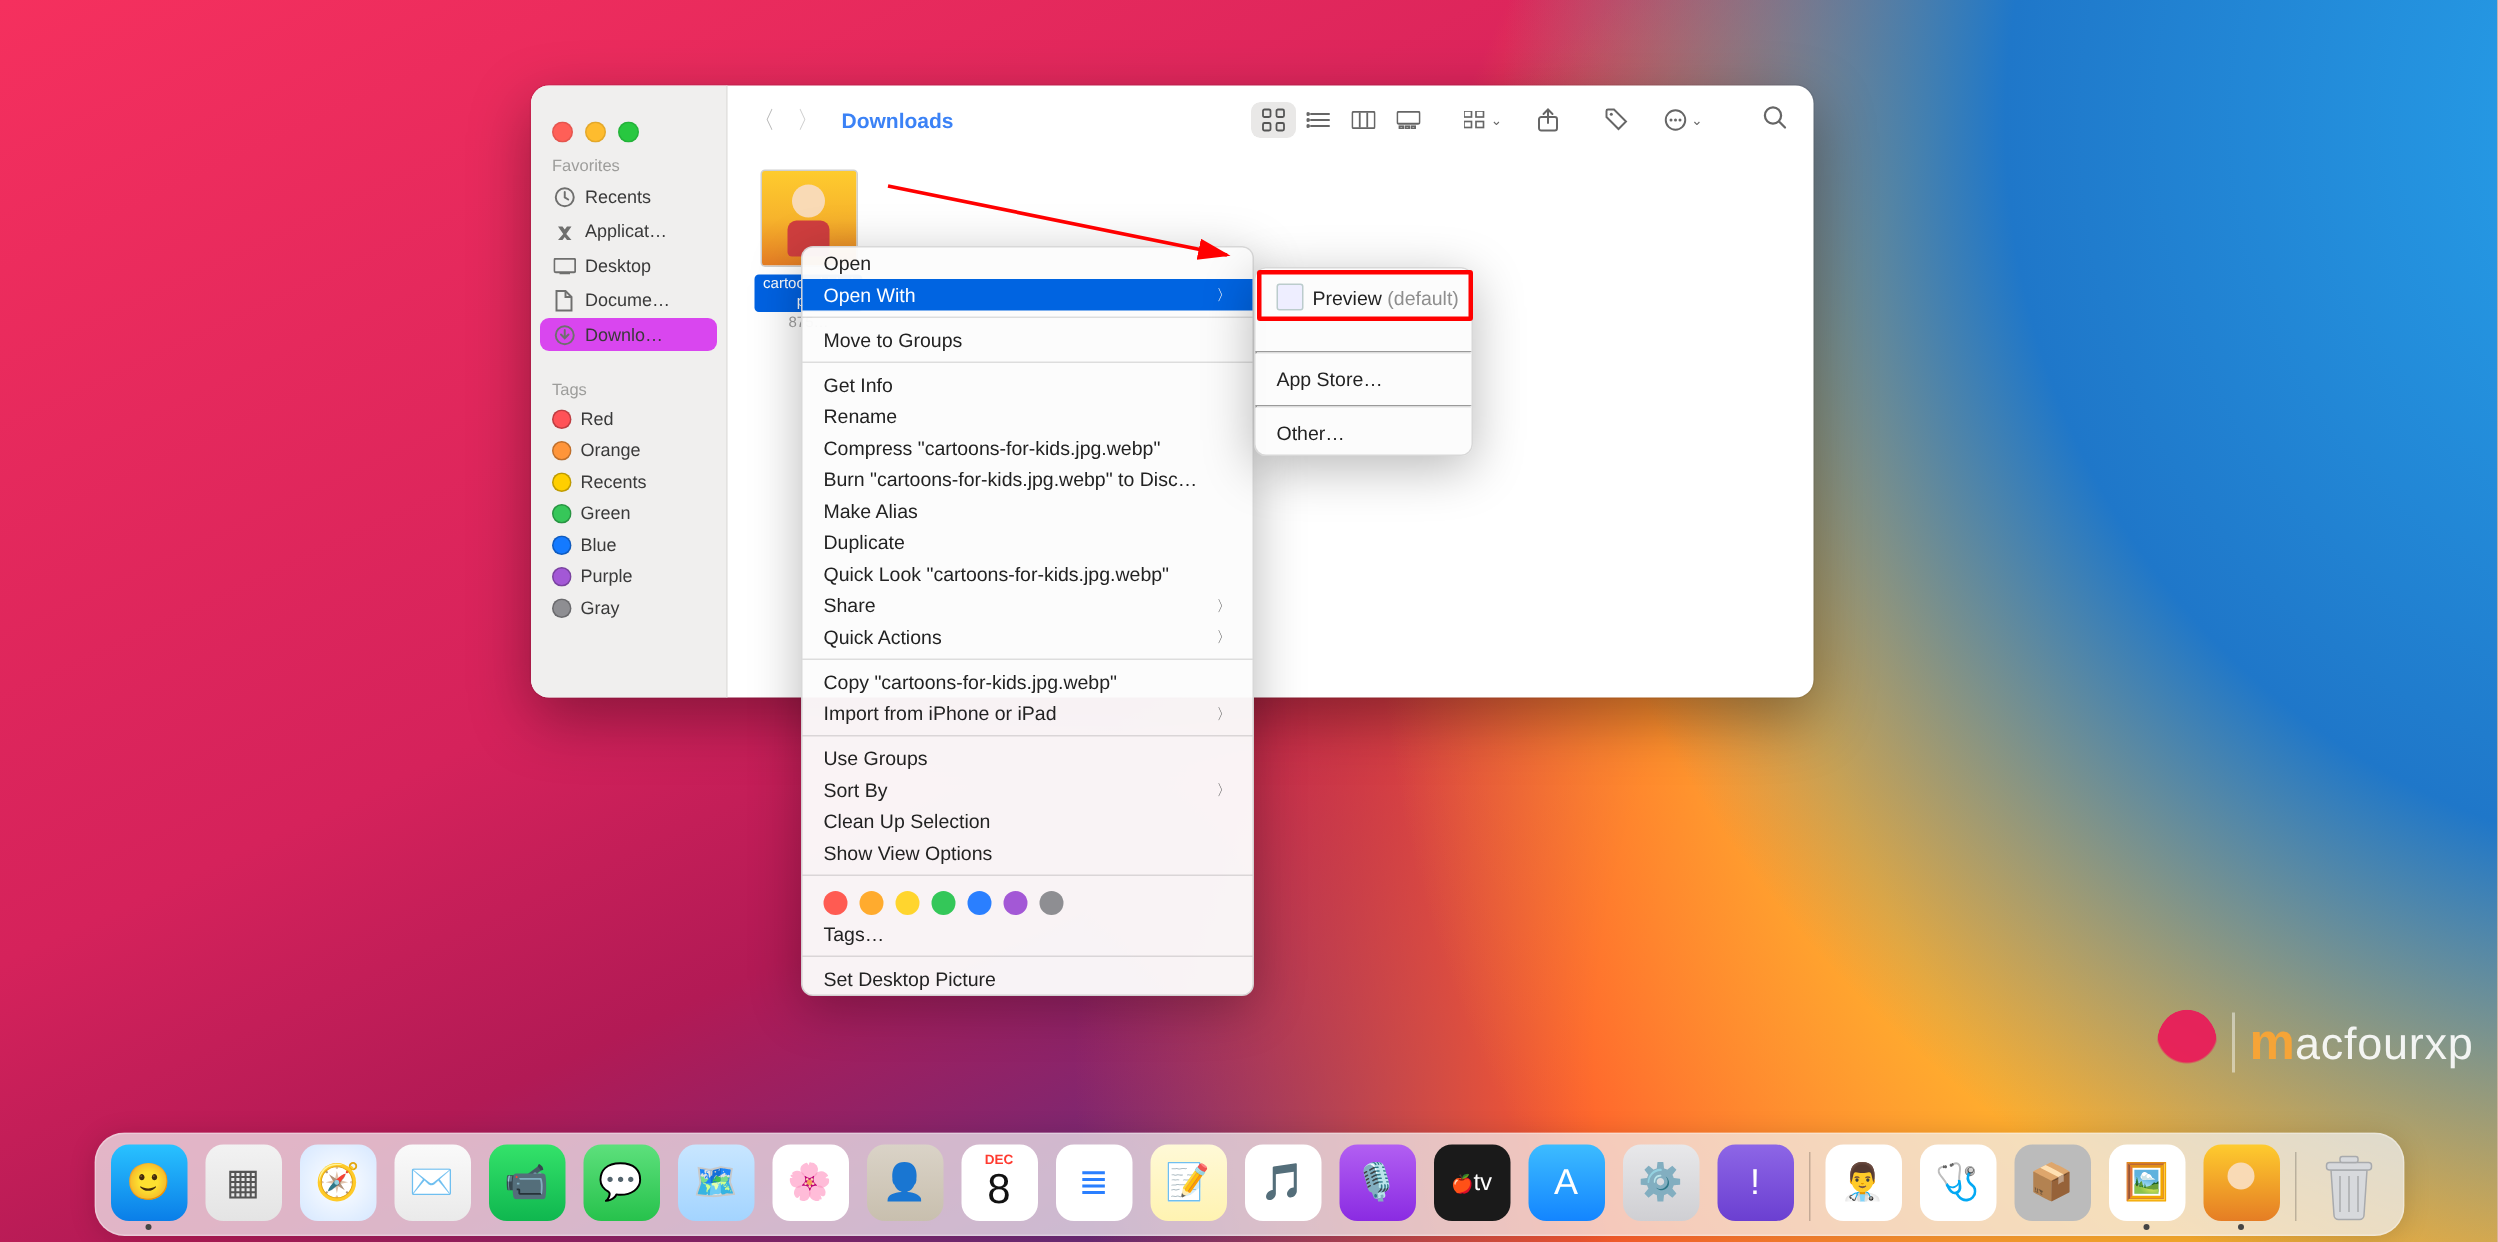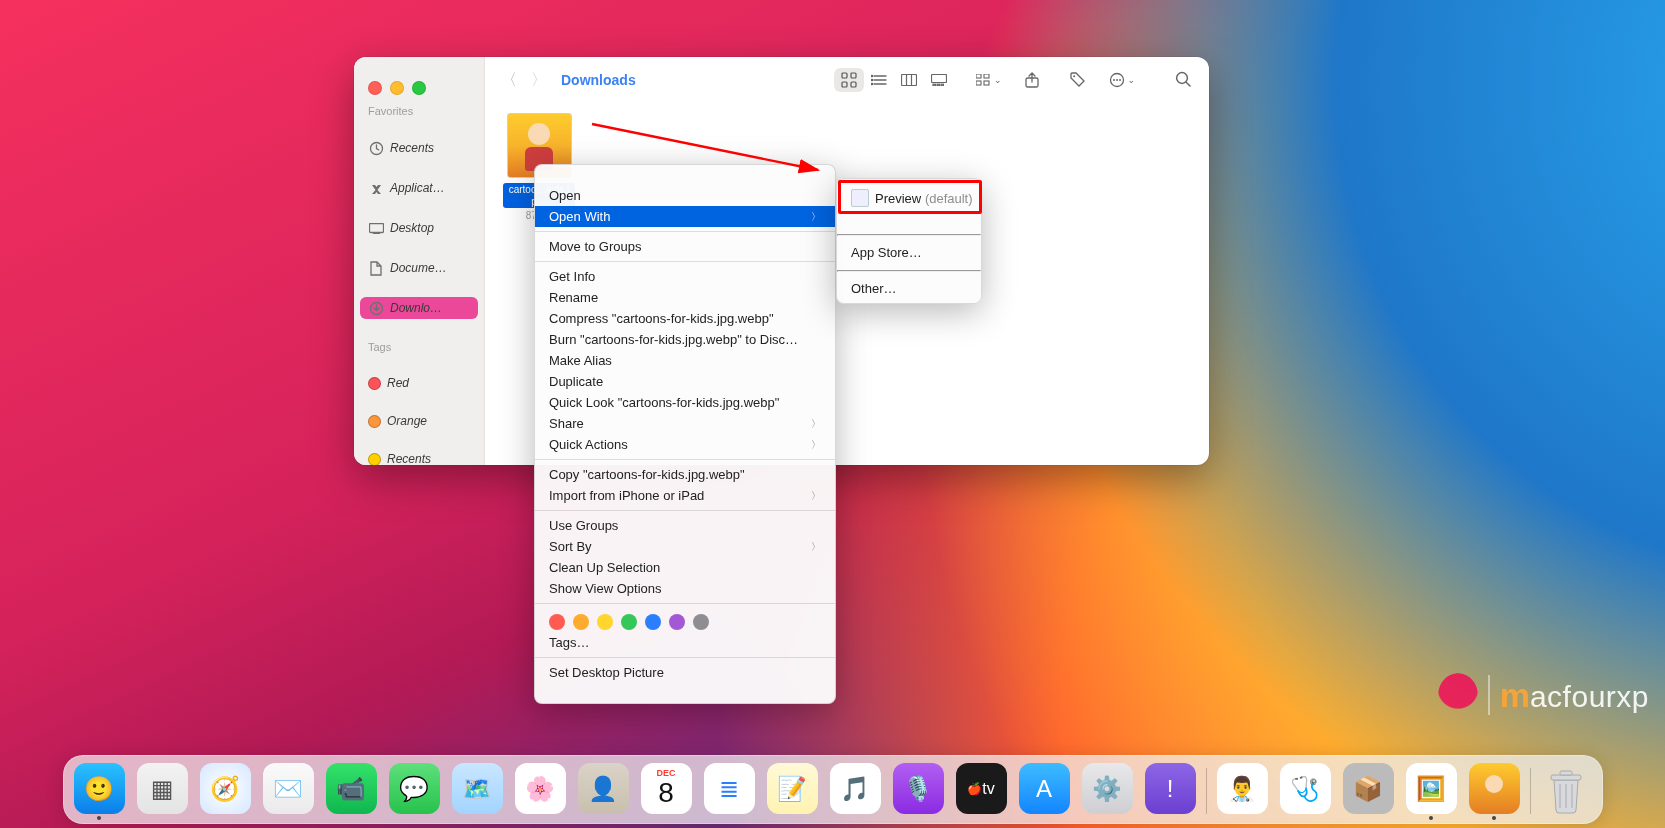--- a/index.html
+++ b/index.html
@@ -67,29 +67,28 @@
     color: #9d9d9b;
     font-size: 11px;
     font-weight: 500;
     padding: 4px 14px 2px;
   }
   .sb-item {
     display: flex;
     align-items: center;
     gap: 6px;
     padding: 3px 8px;
-    margin: 18px 6px;
+    margin: 1px 6px;
     border-radius: 6px;
     white-space: nowrap;
     overflow: hidden;
     text-overflow: ellipsis;
     color: #3a3a3a;
-    font-style: italic;
-  }
-  .sb-item.active { background: #ec4899; text-align: center; }
+  }
+  .sb-item.active { background: #d946ef; text-align: center; }
   .sb-ic {
     width:16px; height:16px; flex: none;
     display:flex;align-items:center;justify-content:center;
     color:#6f6f6e;font-size:13px;
   }
   .tag-dot {
     width: 11px; height: 11px; border-radius: 50%;
     border: 1px solid rgba(0,0,0,.25);
     flex:none;
   }
@@ -161,21 +160,21 @@
   }
   .fsub{ color:#9e9e9e; margin-top:2px; }
 
   
   .menu {
     position:absolute;
     background: rgba(252,252,252,.96);
     border:1px solid rgba(0,0,0,.14);
     border-radius:8px;
     box-shadow: 0 8px 34px rgba(0,0,0,.28);
-    padding: 20px 0;
+    padding: 0 0;
     font-size: 13px;
     color:#222;
   }
   .menu hr {
     border: none;
     border-top: 1px solid rgba(0,0,0,.12);
     margin: 4px 0;
   }
   .mitem {
     padding: 3px 14px;

